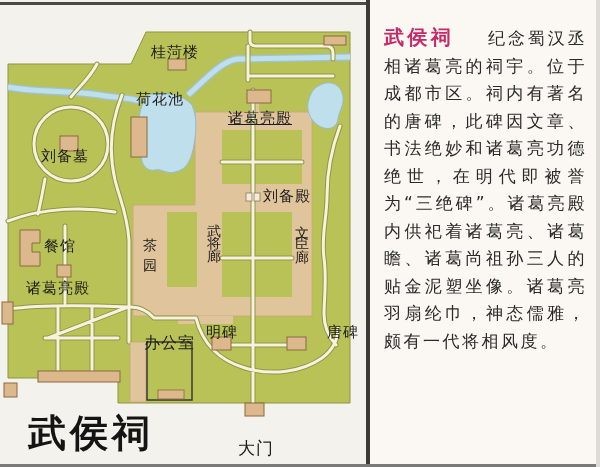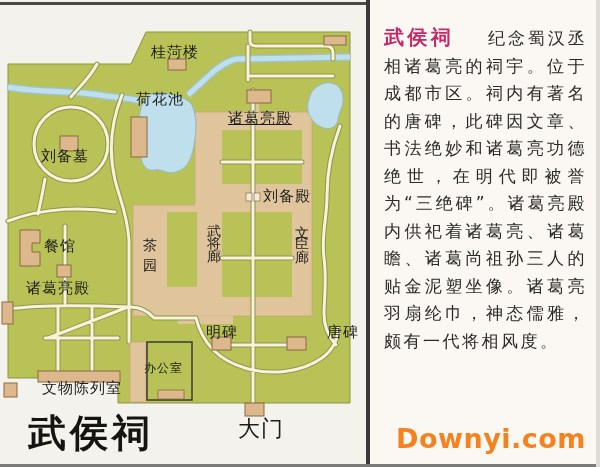--- a/index.html
+++ b/index.html
@@ -146,27 +146,25 @@
     <div class="maplabel" style="left:41px;  top:120px;margin-top:28px;">刘备墓</div>
     <div class="maplabel" style="left:228px; top:110px;text-decoration:underline;">诸葛亮殿</div>
     <div class="maplabel" style="left:263px; top:190px;font-family:Liberation Mono, monospace;">刘备殿</div>
     <div class="maplabel vlabel" style="left:142px; top:226px; letter-spacing:22px; font-size:14px;">茶园</div>
     <div class="maplabel vlabel" style="left:206px; top:213px; letter-spacing:12px; font-size:14px;">武将廊</div>
     <div class="maplabel vlabel" style="left:294px; top:214px; letter-spacing:12px; font-size:14px;">文臣廊</div>
     <div class="maplabel" style="left:44px;  top:238px;">餐馆</div>
     <div class="maplabel" style="left:26px;  top:280px;">诸葛亮殿</div>
     <div class="maplabel" style="left:206px; top:324px;">明碑</div>
     <div class="maplabel" style="left:279px; top:324px;margin-left:48px;">唐碑</div>
-    <div class="maplabel" style="left:144px; top:362px; font-size:12px;">办公室</div>
-    <div class="maplabel" style="left:42px;  top:380px;">文物陈列室</div>
-    <div class="maplabel" style="left:238px; top:417px; font-size:22px;">大门</div>
+    <div class="maplabel" style="left:144px; top:334px; font-size:16px;">办公室</div>
+    <div class="maplabel" style="left:238px; top:439px; font-size:17px;">大门</div>
 
     <div id="map-title">武侯祠</div>
   </div>
 
   <div id="divider"></div>
 
   <div id="text-panel">
     <p id="article"><span id="article-title">武侯祠</span><span>纪念蜀汉丞相诸葛亮的祠宇。位于成都市区。祠内有著名的唐碑，此碑因文章、书法绝妙和诸葛亮功德绝世，在明代即被誉为“三绝碑”。诸葛亮殿内供祀着诸葛亮、诸葛瞻、诸葛尚祖孙三人的贴金泥塑坐像。诸葛亮羽扇纶巾，神态儒雅，颇有一代将相风度。</span></p>
-    <div id="watermark">Downyi.com</div>
   </div>
 
 </div>
 
 </body></html>

